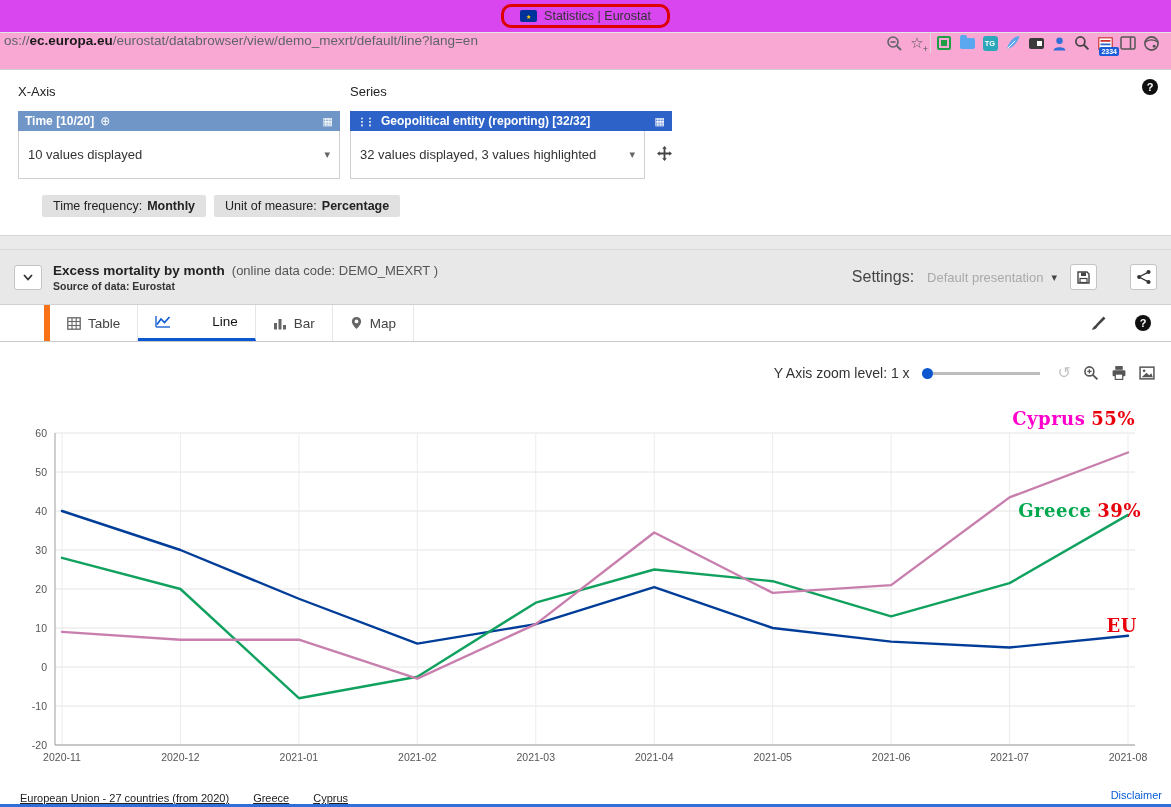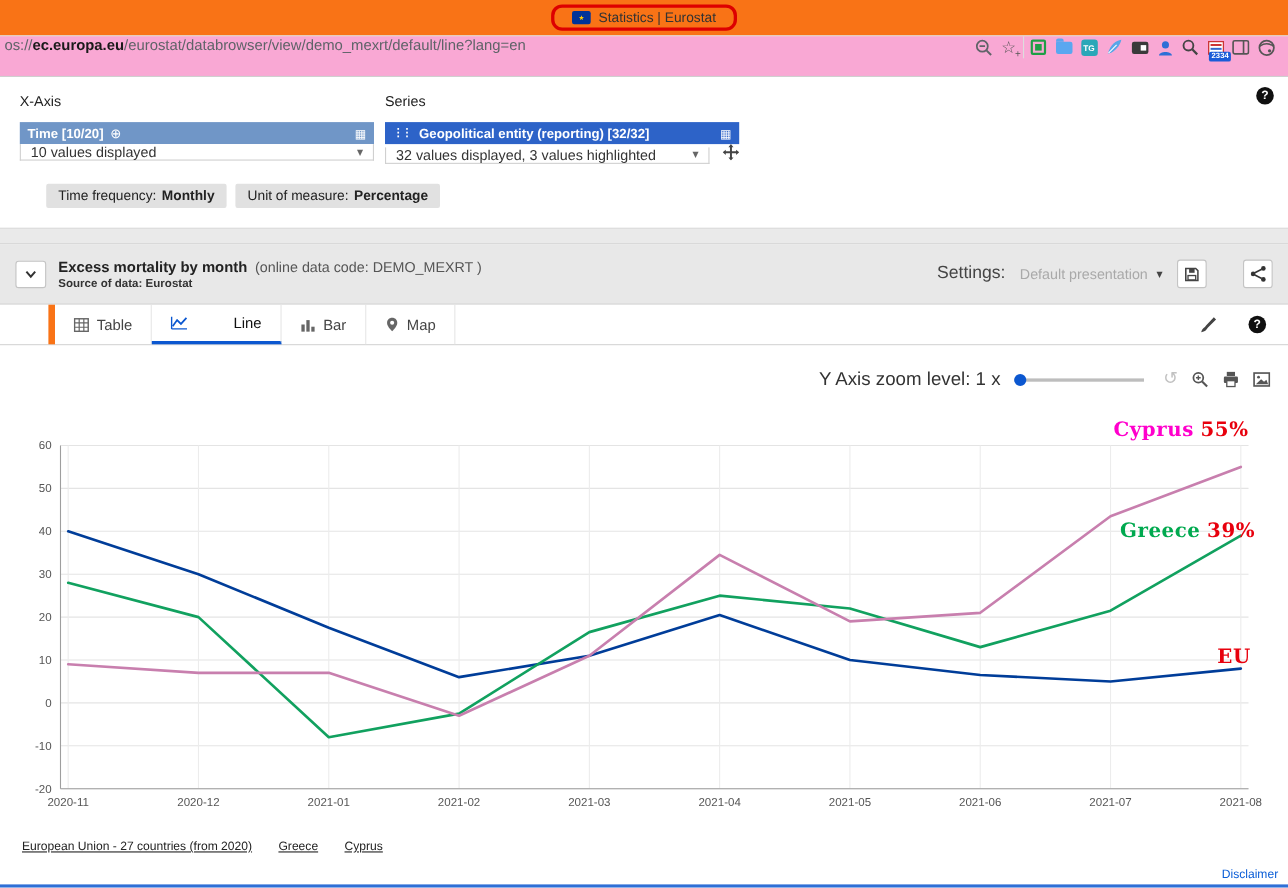--- a/index.html
+++ b/index.html
@@ -1,21 +1,21 @@
 <!DOCTYPE html>
 <html><head>
 <meta charset="utf-8">
 <style>
   * { margin:0; padding:0; box-sizing:border-box; }
   html,body { background:#fff; }
   body { font-family:"Liberation Sans", sans-serif; }
   .screen { position:relative; width:1171px; height:807px; background:#fff; overflow:hidden; border-bottom:3px solid #2f6fd6; }
 
   
-  .tabstrip { height:33px; background:#f97316; border-bottom:1px solid #e4e4e4; display:flex; justify-content:center; align-items:center; }
+  .tabstrip { height:33px; background:#d946ef; border-bottom:1px solid #e4e4e4; display:flex; justify-content:center; align-items:center; }
   .tab-highlight { border:3px solid #dd0000; border-radius:10px; padding:2px 16px; display:flex; align-items:center; }
   .browser-tab { display:flex; align-items:center; gap:7px; }
   .eu-flag { width:17px; height:12px; background:#003399; border-radius:2px; display:flex; align-items:center; justify-content:center; color:#ffcc00; font-size:6px; }
   .tab-title { font-size:12.5px; color:#333; }
 
   
   .urlbar { height:37px; border-bottom:1px solid #cfcfcf; display:flex; padding:0 10px 0 4px; gap:3px; background:#f9a8d4; }
   .url-text { flex:1; font-size:13.5px; color:#5f6368; white-space:nowrap; overflow:hidden; }
   .url-domain { color:#1a1a1a; font-weight:bold; }
   .ubar-icon { width:20px; height:20px; display:flex; align-items:center; justify-content:center; position:relative; flex:0 0 auto; cursor:pointer; }
@@ -38,21 +38,21 @@
   .fcol-s { width:322px; }
   .flabel { font-size:13px; color:#222; margin:4px 0 12px 0; }
   .dim-header { height:20px; display:flex; align-items:center; padding:0 7px; color:#fff; font-size:12px; font-weight:bold; gap:6px; cursor:pointer; }
   .dim-time { background:#7096c7; }
   .dim-geo { background:#2d63c8; }
   .dim-header .spacer { flex:1; }
   .grid-glyph { font-size:11px; font-weight:normal; }
   .plus-circle { font-size:12px; font-weight:normal; }
   .drag-dots { font-size:10px; letter-spacing:-2px; margin-right:2px; }
   .drop-row { display:flex; align-items:center; gap:12px; }
-  .dropdown { flex:1; height:15px; border:1px solid #d0d0d0; border-top:none; background:#fff; display:flex; align-items:center; justify-content:space-between; padding:0 9px; font-size:13px; color:#333; cursor:pointer; }
+  .dropdown { flex:1; height:48px; border:1px solid #d0d0d0; border-top:none; background:#fff; display:flex; align-items:center; justify-content:space-between; padding:0 9px; font-size:13px; color:#333; cursor:pointer; }
   .caret { color:#666; font-size:11px; }
   .move-icon { flex:0 0 auto; }
   .help-circle { position:absolute; top:9px; right:13px; width:16px; height:16px; background:#101010; color:#fff; border-radius:50%; font-size:11px; font-weight:bold; display:flex; align-items:center; justify-content:center; cursor:pointer; }
   .chips { display:flex; gap:8px; margin-top:16px;padding-left:24px; }
   .chip { background:#e1e1e1; height:22px; display:flex; align-items:center; padding:0 11px; font-size:12.5px; color:#222; border-radius:2px; }
   .chip b { margin-left:5px; }
 
   .gray-band { height:14px; background:#eaeaea; border-bottom:1px solid #d8d8d8; }
 
   
@@ -72,21 +72,21 @@
   
   .tabbar { height:37px; display:flex; align-items:stretch; background:#fff; border-bottom:1px solid #c9c9c9; padding-left:8px; }
   .vtab { display:flex; align-items:center; gap:7px; padding:0 17px; font-size:13.5px; color:#444; border-right:1px solid #e6e6e6; cursor:pointer; }
   .vtab:first-child { border-left:6px solid #f97316;margin-left:36px; }
   .vtab.active { color:#111; border-bottom:3px solid #0b57d0;gap:41px; }
   .tabbar-right { margin-left:auto; display:flex; align-items:center; gap:28px; padding-right:20px; }
 
   
   .chart-region { position:relative; background:#fff; }
   .zoom-row { display:flex; align-items:center; justify-content:flex-end; gap:12px; padding:18px 16px 0 0; height:44px; }
-  .zoom-label { font-size:17px; color:#333; }
+  .zoom-label { font-size:14px; color:#333; }
   .slider-track { width:118px; height:3px; background:#bdbdbd; position:relative; margin-right:6px; cursor:pointer; }
   .slider-thumb { position:absolute; left:0px; top:-4px; width:11px; height:11px; border-radius:50%; background:#0b57d0; }
   .undo-glyph { font-size:16px; color:#c2c2c2; line-height:1; cursor:pointer; }
   .tool-ic { cursor:pointer; display:flex; }
 
   .chart-wrap { position:relative; height:372px; margin-top:22px; }
   .chart-wrap svg { display:block; }
   .tick-label { font-size:10.5px; fill:#555; }
 
   .annotation { position:absolute; font-family:"DejaVu Serif", serif; font-weight:bold; font-size:18px; letter-spacing:0.5px; white-space:nowrap; }

